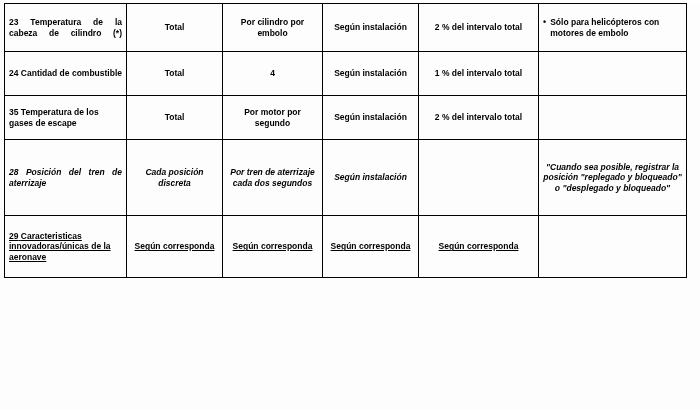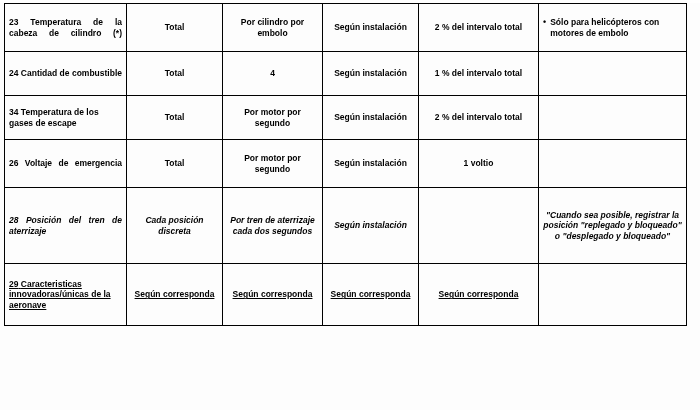--- a/index.html
+++ b/index.html
@@ -112,33 +112,25 @@
       </tr>
       <tr class="r-h2">
         <td class="cell-num"><span>24</span> <span>Cantidad de combustible</span></td>
         <td class="center">Total</td>
         <td class="center">4</td>
         <td class="center">Según instalación</td>
         <td class="center nowrapcell">1 % del intervalo total</td>
         <td class="bullet-cell"></td>
       </tr>
       <tr class="r-h3">
-        <td class="cell-num noj"><span>34</span> <span>Temperatura de los gases de escape</span></td>
+        <td class="cell-num noj"><span>35</span> <span>Temperatura de los gases de escape</span></td>
         <td class="center">Total</td>
         <td class="center">Por motor por segundo</td>
         <td class="center">Según instalación</td>
         <td class="center nowrapcell">2 % del intervalo total</td>
-        <td class="bullet-cell"></td>
-      </tr>
-      <tr class="r-h4">
-        <td class="cell-num"><span>26</span> <span>Voltaje de emergencia</span></td>
-        <td class="center">Total</td>
-        <td class="center">Por motor por segundo</td>
-        <td class="center">Según instalación</td>
-        <td class="center">1 voltio</td>
         <td class="bullet-cell"></td>
       </tr>
       <tr class="r-h6">
         <td class="cell-num"><span>28</span> <span>Posición del tren de aterrizaje</span></td>
         <td class="center">Cada posición discreta</td>
         <td class="center">Por tren de aterrizaje cada dos segundos</td>
         <td class="center">Según instalación</td>
         <td class="center"></td>
         <td class="center">"Cuando sea posible, registrar la posición "replegado y bloqueado" o "desplegado y bloqueado"</td>
       </tr>

